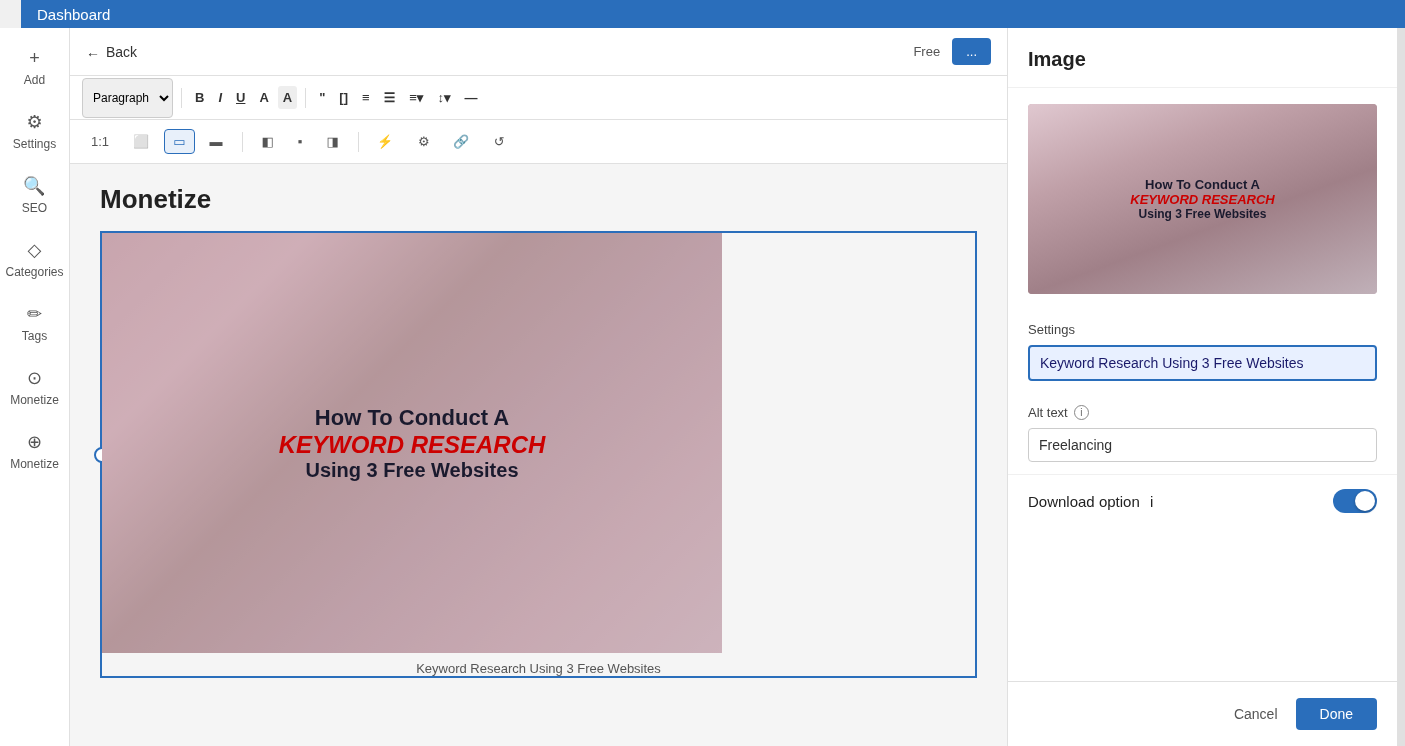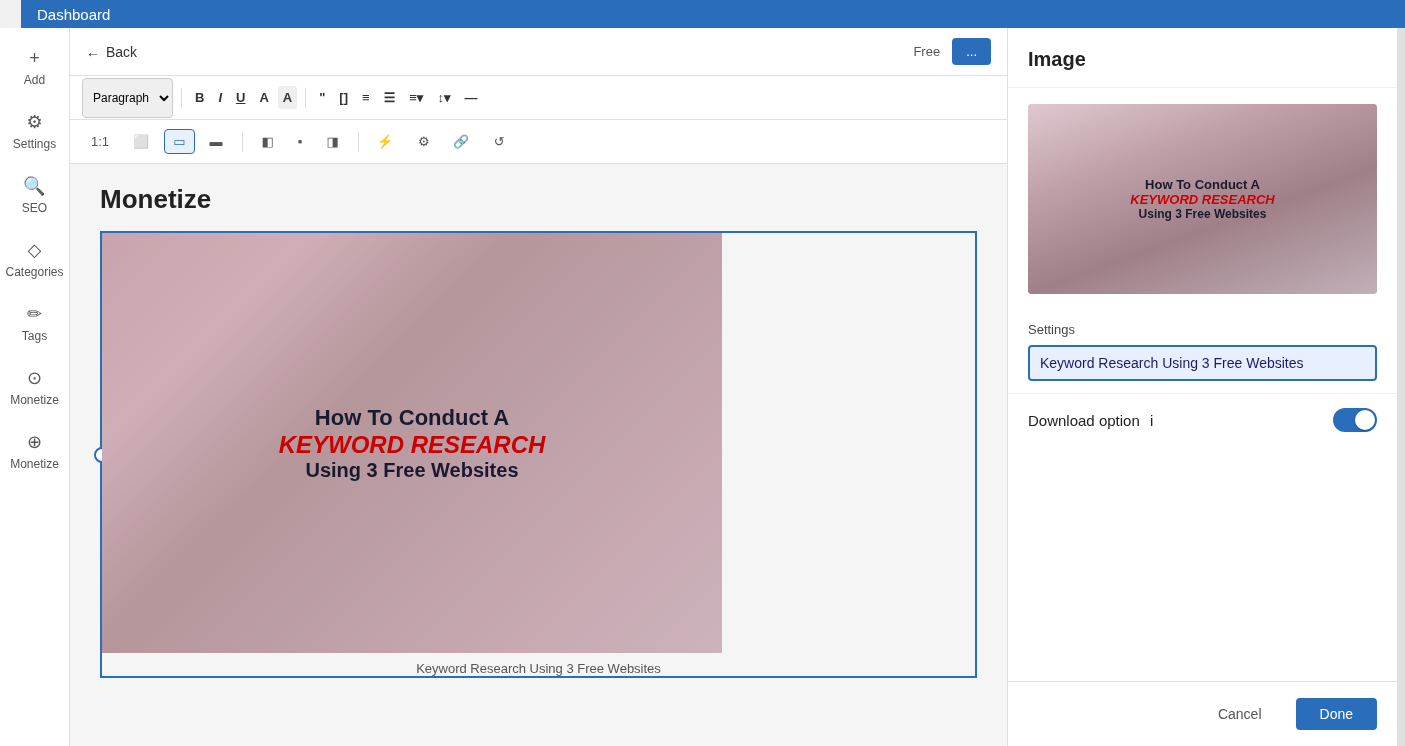--- a/index.html
+++ b/index.html
@@ -356,21 +356,21 @@
       box-shadow: 0 1px 3px rgba(0,0,0,0.3);
     }
 
     
     .panel-footer {
       margin-top: auto;
       padding: 16px 20px;
       border-top: 1px solid #e0e0e0;
       display: flex;
       justify-content: flex-end;
-      gap: 18px;
+      gap: 2px;
       position: sticky;
       bottom: 0;
       background: #fff;
     }
     .btn-cancel {
       background: none;
       border: none;
       color: #555;
       font-size: 14px;
       cursor: pointer;
@@ -526,20 +526,27 @@
           <span class="p-line3">Using 3 Free Websites</span>
         </div>
       </div>
     </div>
 
     <div class="panel-section">
       <div class="panel-label">Settings</div>
       <input class="panel-input" type="text" value="Keyword Research Using 3 Free Websites" style="">
     </div>
 
+    <div class="panel-section">
+      <div class="panel-label">
+        <span>Alt text</span>
+        <span class="info-icon">i</span>
+      </div>
+      <input class="panel-input-normal" type="text" value="Freelancing" style="">
+    </div>
 
 
     <div class="toggle-row">
       <span class="toggle-label">
         <span>Download option</span>
         <span class="info-icon" style="margin-left:6px;">i</span>
       </span>
       <label class="toggle-switch">
 
         <div class="toggle-track">

